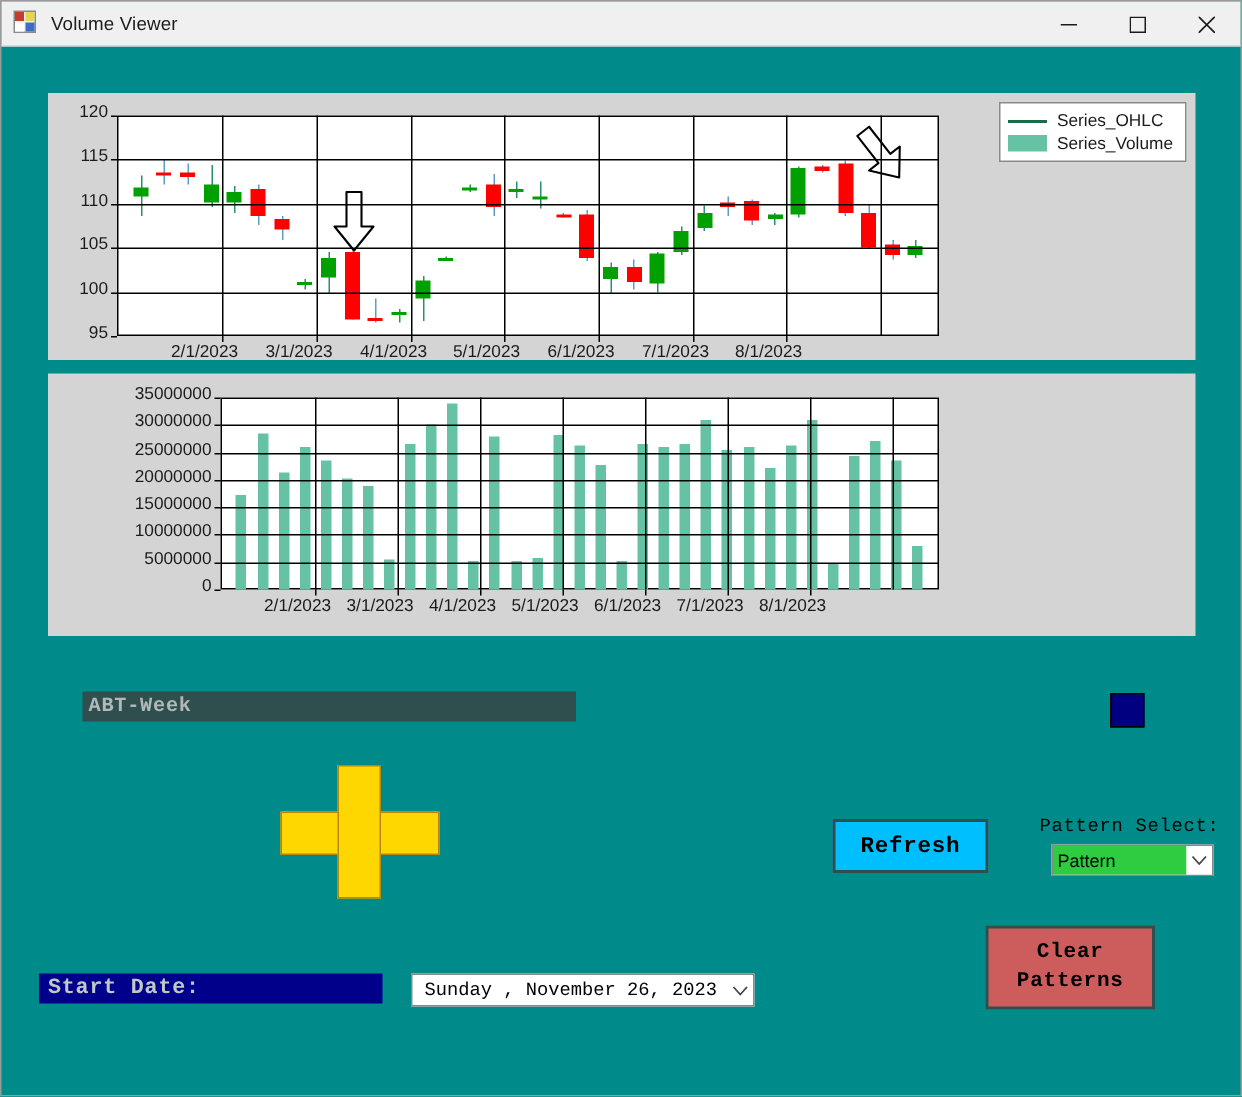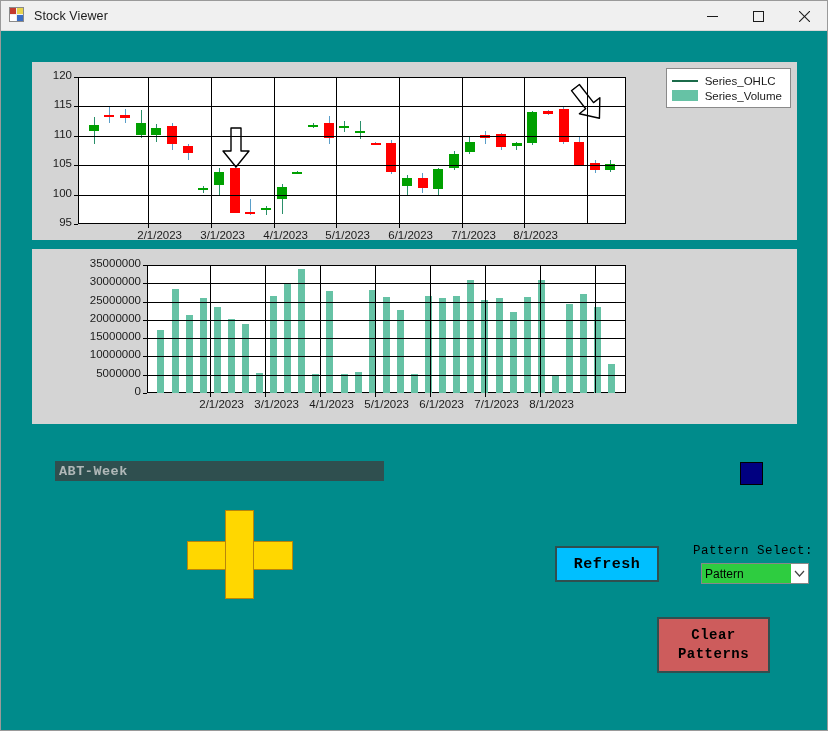--- a/index.html
+++ b/index.html
@@ -66,21 +66,21 @@
   #volume-panel { left: 31px; top: 248px; width: 765px; height: 175px; }
 
   .axis-label {
     position: absolute;
     font-family: "Liberation Sans", sans-serif;
     font-size: 11.5px;
     color: #1b1b1b;
     white-space: nowrap;
   }
   .ylab { text-align: right; }
-  .xlab { text-align: right; }
+  .xlab { text-align: left; }
 
   .plot {
     position: absolute;
     background: #ffffff;
     border: 1px solid #000;
   }
   .hline { position: absolute; left: 0; right: 0; height: 1px; background: #000; }
   .vline { position: absolute; top: 0; bottom: 0; width: 1px; background: #000; }
   .tickmark { position: absolute; background: #000; }
 
@@ -211,21 +211,21 @@
 <div id="window-frame">
 
   <div id="title-bar">
     <div id="app-icon">
       <div class="frame"></div>
       <div class="q q1"></div>
         <div class="q q2"></div>
       <div class="q q3"></div>
         <div class="q q4"></div>
     </div>
-    <div id="title-text">Stock Viewer</div>
+    <div id="title-text">Volume Viewer</div>
     <div id="win-buttons">
       <div class="win-btn">
         <svg width="11" height="11" viewBox="0 0 11 11">
             <line x1="0" y1="5.5" x2="11" y2="5.5" stroke="#1b1b1b" stroke-width="1"></line>
           </svg>
       </div>
       <div class="win-btn">
         <svg width="11" height="11" viewBox="0 0 11 11">
             <rect x="0.5" y="0.5" width="10" height="10" fill="none" stroke="#1b1b1b" stroke-width="1"></rect>
           </svg>
@@ -553,18 +553,27 @@
         </svg>
     </div>
   </div>
 
   <div id="clear-patterns-button">
     <span>Clear</span>
     <span>Patterns</span>
   </div>
 
   <div class="date-group" id="start-date-group">
+    <div class="date-title">Start Date:</div>
   </div>
 
   <div class="date-group" id="end-date-group">
+    <div class="date-picker">
+      <span class="dp-value">Sunday  ,  November  26, 2023</span>
+      <span class="dp-arrow">
+        <svg width="11" height="7" viewBox="0 0 11 7">
+            <polyline points="1,1 5.5,6 10,1" fill="none" stroke="#444" stroke-width="1.2"></polyline>
+          </svg>
+      </span>
+    </div>
   </div>
 
 </div>
 
 </body></html>

